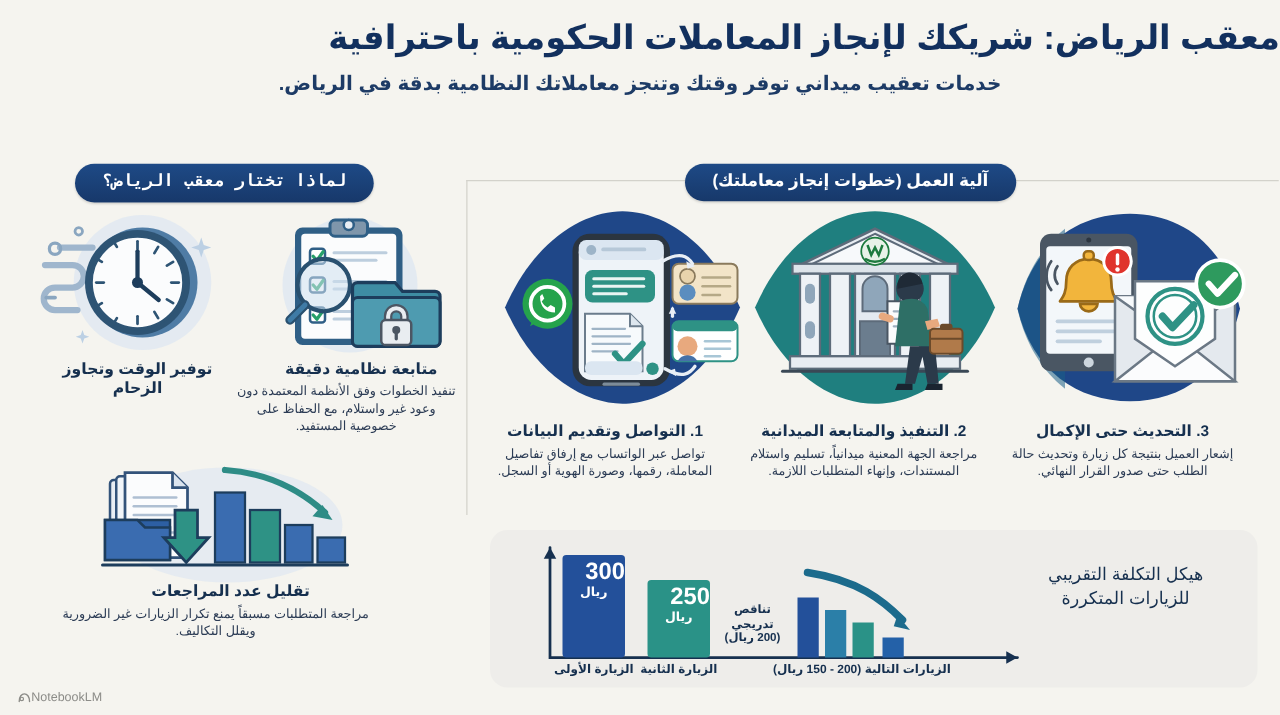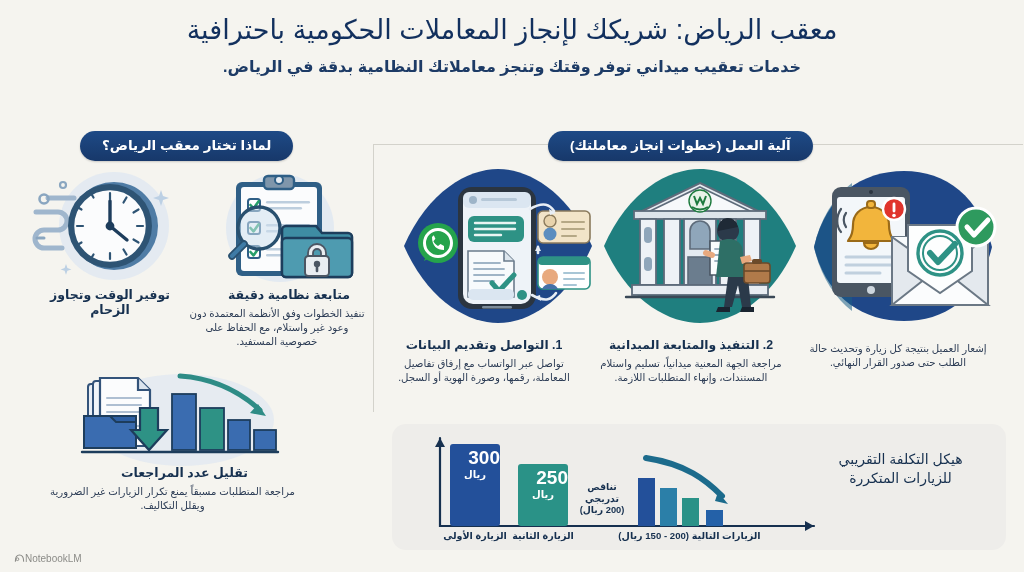--- a/index.html
+++ b/index.html
@@ -21,25 +21,26 @@
   }
 
   
   .header {
     position: absolute;
     top: 14px; left: 0; right: 0;
     text-align: center;
   }
   .main-title {
     font-size: 27px;
-    font-weight: normal;
+    font-weight: bold;
     color: #12305e;
     letter-spacing: -0.2px;
     line-height: 1.25;
     direction: rtl;
+    text-align: right;
   }
   .subtitle {
     margin-top: 9px;
     font-size: 16px;
     font-weight: bold;
     color: #1d3b66;
     direction: rtl;
   }
 
   
@@ -48,21 +49,21 @@
     background: linear-gradient(180deg, #1e4a86 0%, #17386a 100%);
     color: #ffffff;
     border-radius: 20px;
     font-size: 13.5px;
     font-weight: bold;
     padding: 6px 22px 8px;
     white-space: nowrap;
     direction: rtl;
     box-shadow: 0 1px 2px rgba(0,0,0,0.18);
   }
-  #badge-left  { top: 131px; left: 80px; }
+  #badge-left  { top: 131px; left: 60px; font-family: Liberation Mono, monospace; }
   #badge-right { top: 131px; left: 548px; }
 
   
   .divider {
     position: absolute;
     top: 144px;
     left: 373px;
     width: 1px;
     height: 268px;
     background: #d3d2cb;
@@ -472,20 +473,21 @@
 
   <div class="step" id="step-1">
     <h3>1. التواصل وتقديم البيانات</h3>
     <p>تواصل عبر الواتساب مع إرفاق تفاصيل المعاملة، رقمها، وصورة الهوية أو السجل.</p>
   </div>
   <div class="step" id="step-2">
     <h3>2. التنفيذ والمتابعة الميدانية</h3>
     <p>مراجعة الجهة المعنية ميدانياً، تسليم واستلام المستندات، وإنهاء المتطلبات اللازمة.</p>
   </div>
   <div class="step" id="step-3">
+    <h3>3. التحديث حتى الإكمال</h3>
     <p>إشعار العميل بنتيجة كل زيارة وتحديث حالة الطلب حتى صدور القرار النهائي.</p>
   </div>
 
   <div class="chart-panel">
 
     <div class="chart-title">هيكل التكلفة التقريبي للزيارات المتكررة</div>
 
     <div class="chart-area">
       <svg viewBox="0 0 410 118" width="410" height="118">
 

